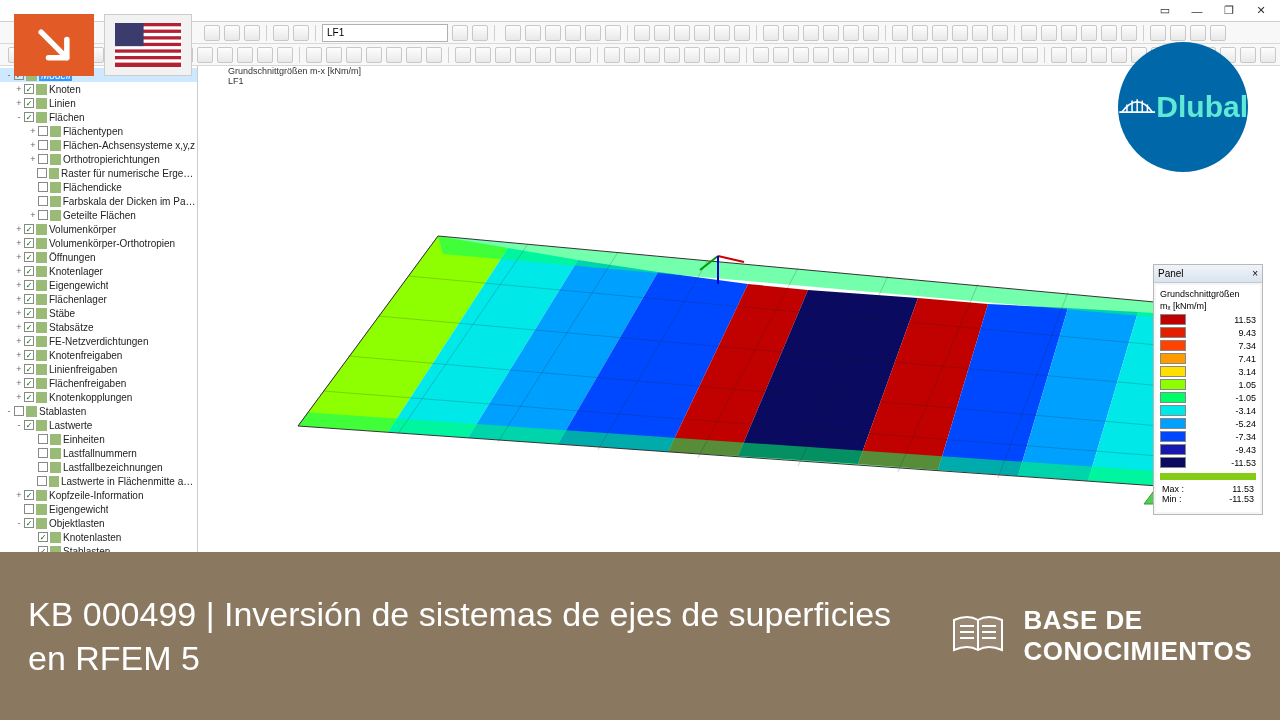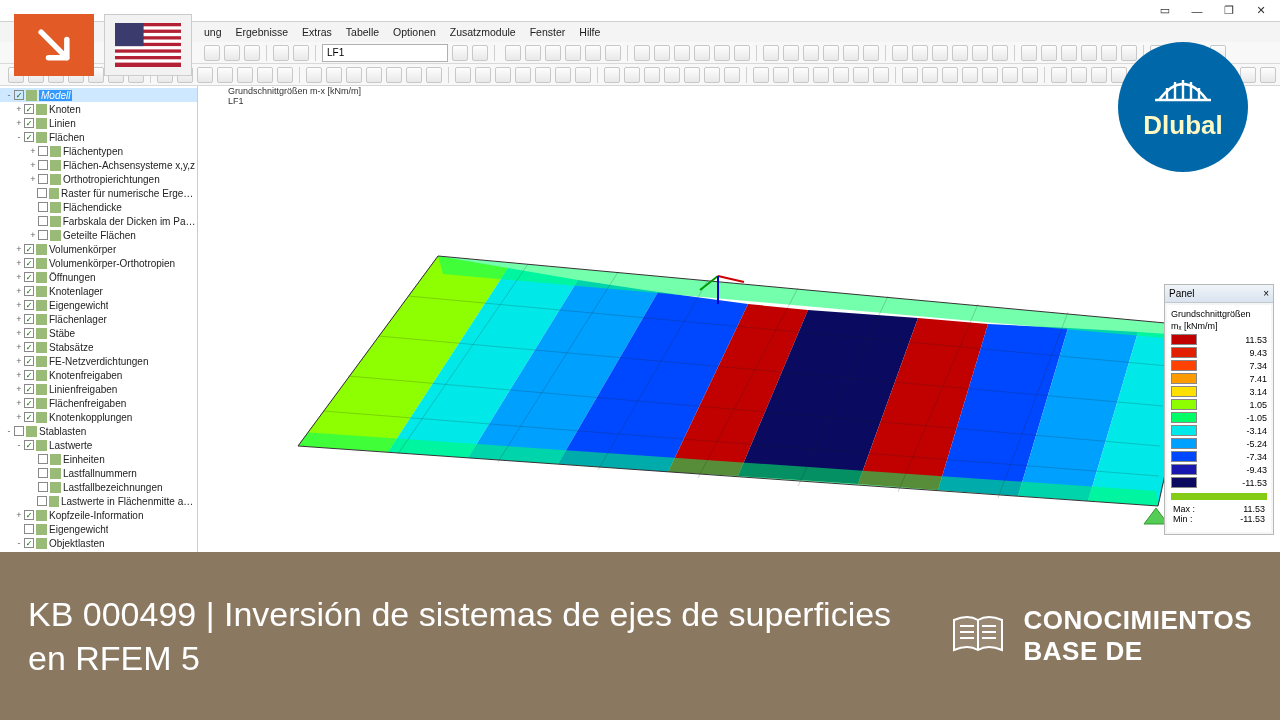--- a/index.html
+++ b/index.html
@@ -3,21 +3,21 @@
 <meta charset="utf-8">
 <style>
 * { box-sizing: border-box; margin: 0; padding: 0; font-family: "Segoe UI", Tahoma, sans-serif; }
 body { width: 1280px; height: 720px; overflow: hidden; background: #fff; position: relative; }
 
 
 .overlay-arrow { position: absolute; top: 14px; left: 14px; width: 80px; height: 62px; background: #e25b26; z-index: 50; display: flex; align-items: center; justify-content: center; }
 .overlay-arrow svg { width: 44px; height: 44px; fill: #fff; }
 .overlay-flag { position: absolute; top: 14px; left: 104px; width: 88px; height: 62px; z-index: 50; display: flex; align-items: center; justify-content: center; background: #f2f2f2; border: 1px solid #ccc; }
 .overlay-flag svg { width: 68px; height: 44px; }
-.overlay-logo { position: absolute; top: 42px; right: 32px; width: 130px; height: 130px; border-radius: 50%; background: #0068a8; z-index: 50; display: flex; flex-direction: column; align-items: center; justify-content: center; color:#fef9c3; font-weight:600; font-size:26px;}
+.overlay-logo { position: absolute; top: 42px; right: 32px; width: 130px; height: 130px; border-radius: 50%; background: #0068a8; z-index: 50; display: flex; flex-direction: row; align-items: center; justify-content: center; color:#5eead4; font-weight:600; font-size:30px;}
 .overlay-logo svg { width: 60px; height: 36px; }
 .overlay-banner { position: absolute; bottom: 0; left: 0; right: 0; height: 168px; background: #8b7860; z-index: 40; display: flex; align-items: center; padding: 0 28px 0 28px; color: #fff;}
 .overlay-banner .title { flex: 1; font-size: 34px; font-weight: 400; line-height: 1.3; }
 .overlay-banner .kb-icon { margin: 0 18px; }
 .overlay-banner .category { font-size: 26px; font-weight: 700; line-height: 1.2; letter-spacing: .5px; }
 
 
 .app { position: absolute; top: 0; left: 0; right: 0; bottom: 150px; background: #f0f0f0; display: flex; flex-direction: column; }
 .titlebar { height: 22px; background: #fff; border-bottom: 1px solid #d0d0d0; display: flex; justify-content: flex-end; align-items: center; gap: 2px; padding-right: 4px; }
 .titlebar .btn { width: 30px; height: 18px; display:flex; align-items:center; justify-content:center; font-size:11px; color:#333;}
@@ -42,21 +42,21 @@
 .tree-item .lbl { overflow:hidden; text-overflow:ellipsis;}
 .tree-item.sel { background:#cde8ff; }
 .tree-item.sel .lbl { background:#3399ff; color:#fff; padding:0 2px;font-style:italic;}
 .indent1 { padding-left: 14px; }
 .indent2 { padding-left: 28px; }
 
 .main { flex: 1; background: #fff; position: relative; }
 .main-header { position:absolute; top:0; left:2px; font-size:9px; color:#333;margin-left:28px;}
 .canvas { position:absolute; top:30px; left:0; right:0; bottom:0; }
 
-.panel { position:absolute; right:6px; top:198px; width:110px; background:#f5f5f5; border:1px solid #b8b8b8; font-size:9.5px; z-index:30;}
+.panel { position:absolute; right:17px; top:198px; width:110px; background:#f5f5f5; border:1px solid #b8b8b8; font-size:9.5px; z-index:30;}
 .panel-title { height:18px; background:linear-gradient(#f0f4f9,#d9e3ef); border-bottom:1px solid #c0c8d0; padding:2px 4px; font-size:10px; display:flex; justify-content:space-between; align-items:center;}
 .panel-body { padding:4px; background:#fff; margin:2px;}
 .panel-sub { font-size:9px; margin-bottom:2px;}
 .legend-row { display:flex; align-items:center; height:13px;}
 .legend-sw { width:26px; height:11px; margin-right:8px; border:1px solid #888;}
 .legend-val { font-size:9px; text-align:right; flex:1;}
 .panel-stats { border-top:7px solid #84cc16; margin-top:4px; padding:4px 2px; font-size:9px;}
 
 
 .plate { position:absolute; top:120px; left:40px; width:960px; height:300px; }
@@ -107,42 +107,32 @@
           <line x1="10" y1="14" x2="24" y2="14"></line>
           <line x1="10" y1="20" x2="24" y2="20"></line>
           <line x1="10" y1="26" x2="24" y2="26"></line>
           <line x1="32" y1="14" x2="46" y2="14"></line>
           <line x1="32" y1="20" x2="46" y2="20"></line>
           <line x1="32" y1="26" x2="46" y2="26"></line>
         </g>
       </svg>
   </div>
   <div class="category">
+    <div>BASE DE</div>
     <div>CONOCIMIENTOS</div>
-    <div>BASE DE</div>
   </div>
 </div>
 
 <div class="app">
   <div class="titlebar">
     <div class="btn">▭</div>
     <div class="btn">—</div>
     <div class="btn">❐</div>
     <div class="btn close">✕</div>
   </div>
-  <div class="menubar" id="menubar">
-      <span>ung</span>
-      <span>Ergebnisse</span>
-      <span>Extras</span>
-      <span>Tabelle</span>
-      <span>Optionen</span>
-      <span>Zusatzmodule</span>
-      <span>Fenster</span>
-      <span>Hilfe</span>
-    </div>
   <div class="toolbar">
     <span class="tbtn"></span>
     <span class="tbtn"></span>
     <span class="tbtn"></span>
     <span class="tsep"></span>
     <span class="tbtn"></span>
     <span class="tbtn"></span>
     <span class="tsep"></span>
     <div class="tdrop">
         <span>LF1</span>

